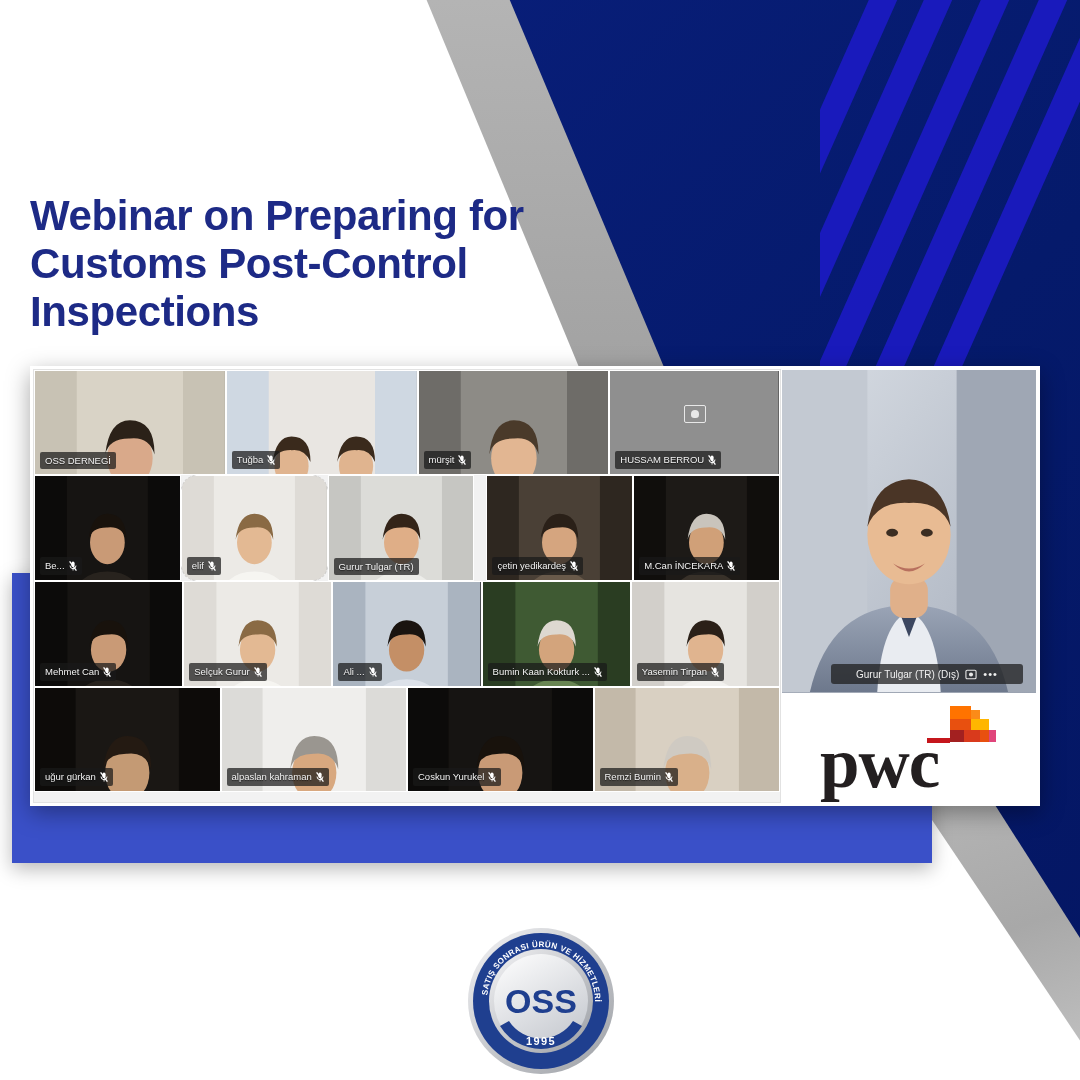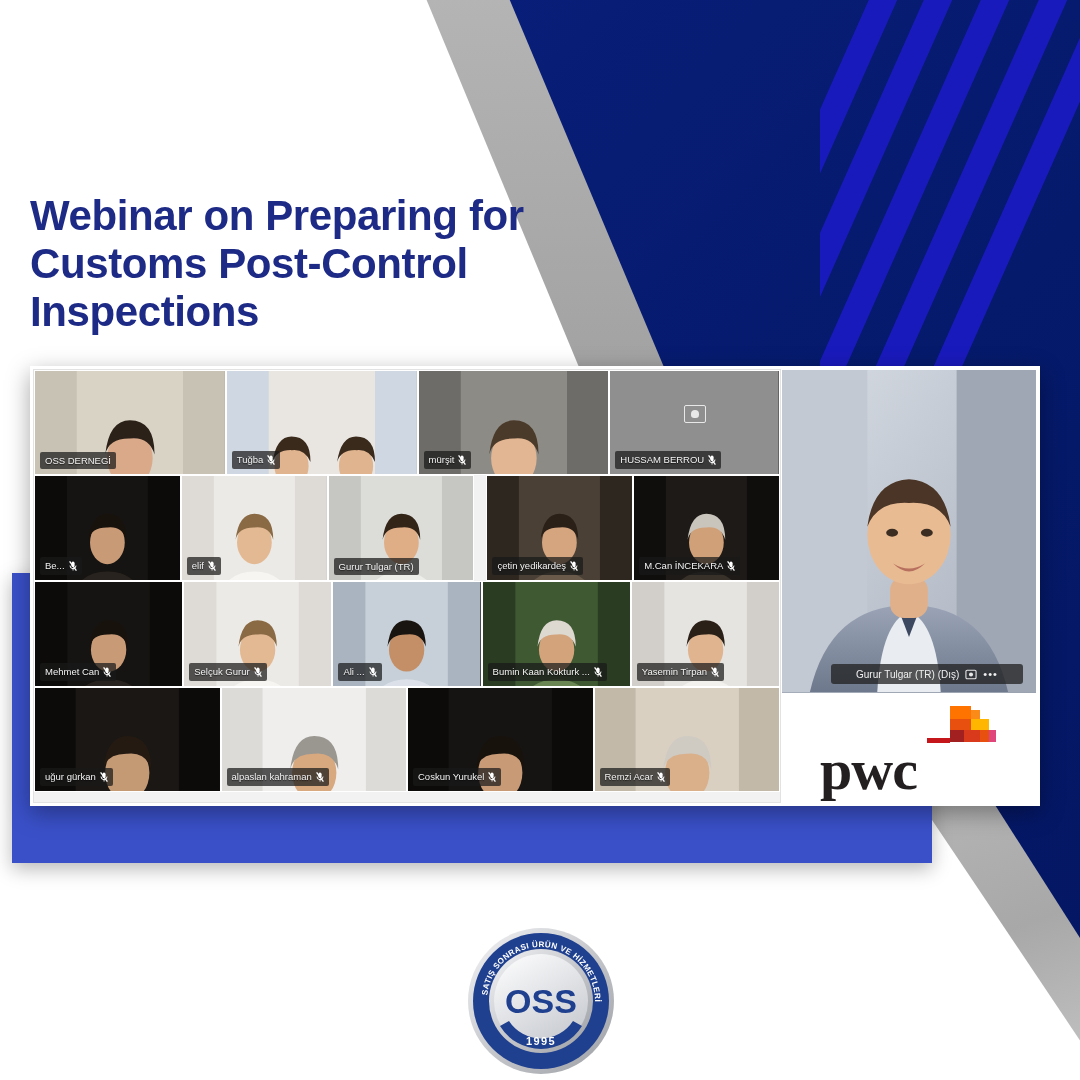--- a/index.html
+++ b/index.html
@@ -127,21 +127,21 @@
 
   .pwc-box {
     flex: 1; background: #ffffff; position: relative;
     display: flex; align-items: center; justify-content: center;
     border: 1px solid #fff;
   }
   .pwc-inner { position: relative; width: 190px; height: 92px; }
   .pwc-word {
     position: absolute; left: 6px; bottom: -4px;
     font-family: "Liberation Serif", serif; font-weight: bold;
-    font-size: 58px; color: #231f20; letter-spacing: -1px; line-height: 1;
+    font-size: 71px; color: #231f20; letter-spacing: -1px; line-height: 1;
   }
   .pwc-mark { position: absolute; right: 6px; top: 2px; width: 74px; height: 46px; }
 
   
   .room { position: absolute; inset: 0; }
 
   
   .oss-logo {
     position: absolute; left: 465px; top: 925px; width: 152px; height: 152px; z-index: 6;
   }
@@ -258,21 +258,21 @@
           <div class="nm">
             <span>Be...</span>
             <svg class="mic-off" viewBox="0 0 8 10">
               <rect x="2.4" y="0.6" width="3.2" height="5.4" rx="1.6" fill="#fff"></rect>
               <path d="M1 4.6 a3 3 0 0 0 6 0" fill="none" stroke="#fff" stroke-width="1"></path>
               <rect x="3.6" y="7.4" width="0.9" height="2.1" fill="#fff"></rect>
               <line x1="0.6" y1="0.4" x2="7.4" y2="9.6" stroke="#fff" stroke-width="1.3"></line>
             </svg>
           </div>
         </div>
-        <div class="tile" style="flex: 1 1 0px;">
+        <div class="tile" style="flex: 1 1 0px; border-radius: 15px;">
           <svg class="scene" viewBox="0 0 100 100" preserveAspectRatio="none">
             <rect width="100" height="100" fill="#eceae6"></rect>
             <rect x="0" y="0" width="22" height="100" fill="#dedbd6"></rect>
             <rect x="78" y="0" width="22" height="100" fill="#dedbd6"></rect>
             <path d="M20 100 q4.5 -34 30 -34 q25.5 0 30 34 z" fill="#f6f5f2" opacity="0.92"></path>
             <ellipse cx="50" cy="46" rx="12" ry="14.879999999999999" fill="#e3b993"></ellipse>
             <path d="M37 44 q2 -18 13 -18 q13 0 13 18 q-3 -9.600000000000001 -13 -8.399999999999999 q-11 -0.2 -13 8.399999999999999 z" fill="#8a6a44"></path>
           </svg>
           <div class="nm">
             <span>elif</span>
@@ -494,21 +494,21 @@
         <div class="tile" style="flex: 1 1 0px;">
           <svg class="scene" viewBox="0 0 100 100" preserveAspectRatio="none">
             <rect width="100" height="100" fill="#d9d0c2"></rect>
             <rect x="0" y="0" width="22" height="100" fill="#c3b9a9"></rect>
             <rect x="78" y="0" width="22" height="100" fill="#c3b9a9"></rect>
             <path d="M20 100 q4.5 -34 30 -34 q25.5 0 30 34 z" fill="#ece5da" opacity="0.92"></path>
             <ellipse cx="50" cy="46" rx="12" ry="14.879999999999999" fill="#d9b08a"></ellipse>
             <path d="M37 44 q2 -18 13 -18 q13 0 13 18 q-3 -9.600000000000001 -13 -8.399999999999999 q-11 -0.2 -13 8.399999999999999 z" fill="#cfcac2"></path>
           </svg>
           <div class="nm">
-            <span>Remzi Acar</span>
+            <span>Remzi Bumin</span>
             <svg class="mic-off" viewBox="0 0 8 10">
               <rect x="2.4" y="0.6" width="3.2" height="5.4" rx="1.6" fill="#fff"></rect>
               <path d="M1 4.6 a3 3 0 0 0 6 0" fill="none" stroke="#fff" stroke-width="1"></path>
               <rect x="3.6" y="7.4" width="0.9" height="2.1" fill="#fff"></rect>
               <line x1="0.6" y1="0.4" x2="7.4" y2="9.6" stroke="#fff" stroke-width="1.3"></line>
             </svg>
           </div>
         </div>
       </div>
   </div>

